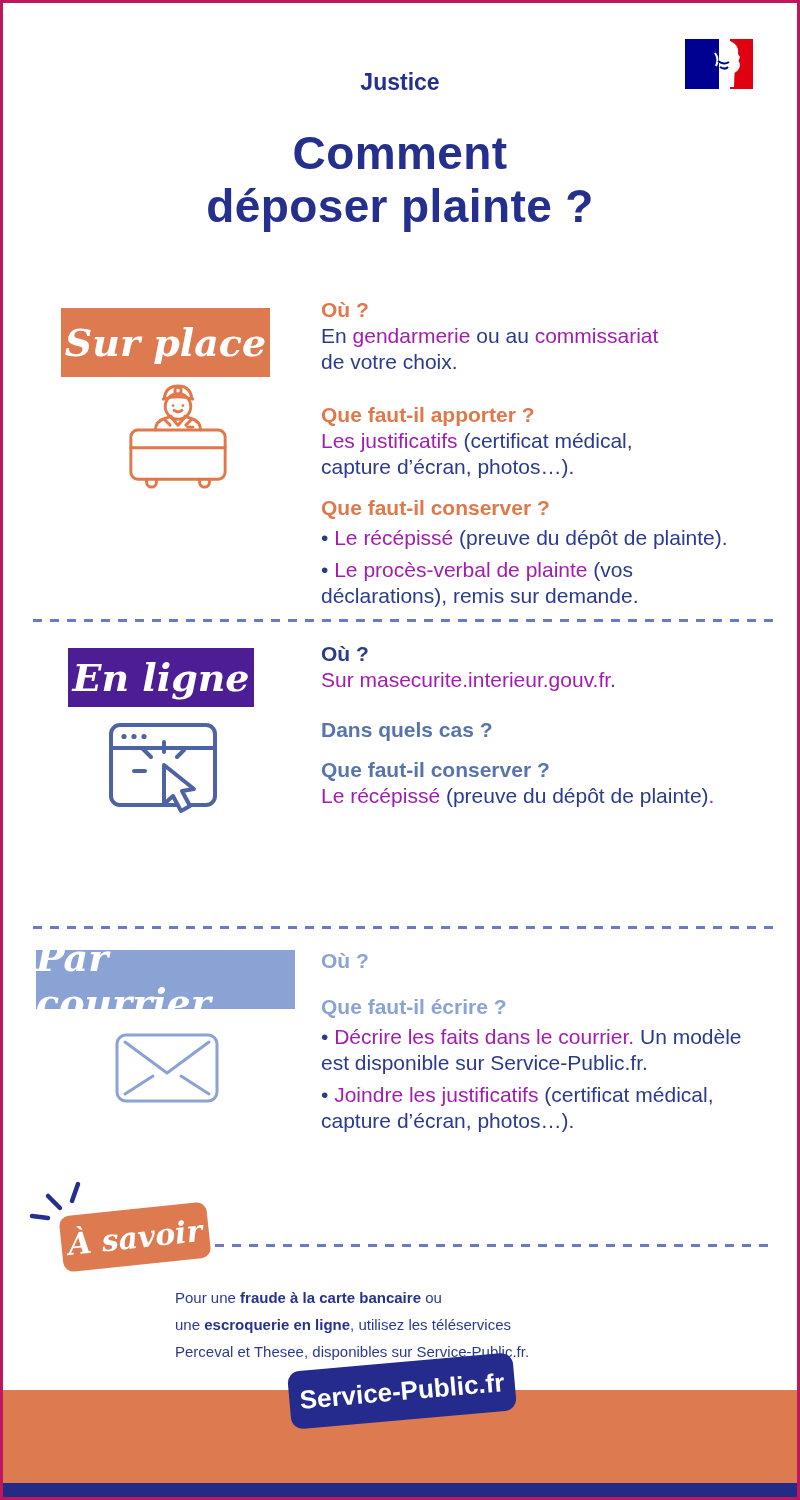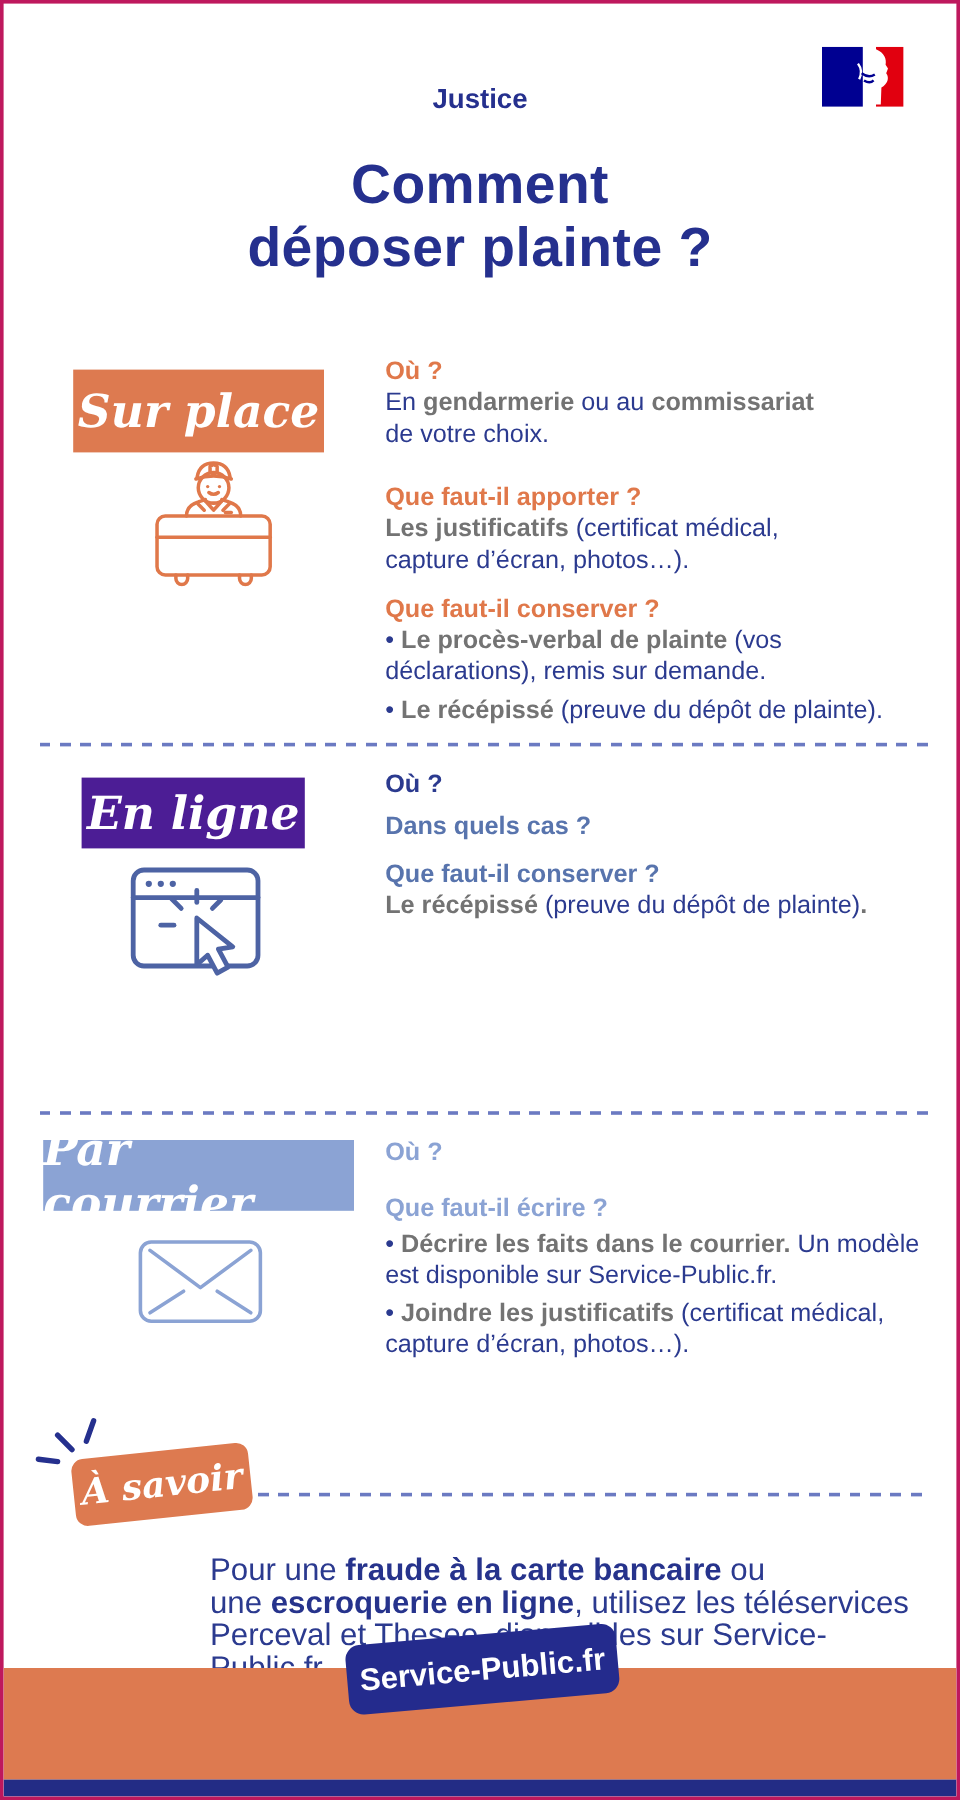--- a/index.html
+++ b/index.html
@@ -28,29 +28,29 @@
   .icon-enligne{left:104px; top:718px;}
   .icon-courrier{left:112px; top:1030px;}
   .sparkles{left:26px; top:1176px;}
   
   .col{left:318px; width:464px; font-size:21px; line-height:26px; color:#2b3a8f;}
   .col1{top:294px;} .col2{top:638px;} .col3{top:945px;}
   .h{font-weight:700; margin:0;}
   .h-orange{color:#e0784a;} .h-navy{color:#2b3a8f;}
   .h-blue{color:#5874ad;} .h-lightblue{color:#8ba3d4;}
   .rich{white-space:pre-line; margin:0 0 6px 0;}
-  .rich b{font-weight:700; color:#737373;}
+  .rich b{font-weight:400; color:#a21caf;}
   
   .dash{height:3px;
     background-image:repeating-linear-gradient(90deg,#6b7ac2 0 9px,transparent 9px 17px);}
   .divider1{left:30px; width:742px; top:616px;}
   .divider2{left:30px; width:742px; top:923px;}
   .dash-after{left:212px; width:560px; top:1241px;}
   
-  .note{left:172px; top:1266px; width:585px; font-size:26px; line-height:27px;
+  .note{left:172px; top:1266px; width:585px; font-size:15px; line-height:27px;
     color:#2b3a8f; white-space:pre-line;}
   .note b{color:#26338c;}
   
   .band-orange{left:0; right:0; top:1387px; height:93px; background:#dd7a50;}
   .band-navy{left:0; right:0; top:1480px; bottom:0; background:#232c85;}
   .sp-badge{left:286px; top:1359px; width:226px; height:58px; background:#242b8d;
     border-radius:12px; transform:rotate(-5deg); color:#ffffff; font-weight:700;
     font-size:26px; display:flex; align-items:center; justify-content:center; z-index:5;}
 </style>
 </head>
@@ -99,23 +99,23 @@
   </svg>
 
   <section class="abs col col1">
     <p class="h h-orange">Où ?</p>
     <p class="rich"><span>En </span><b>gendarmerie</b><span> ou au </span><b>commissariat</b><span>
 de votre choix.</span></p>
     <p class="h h-orange" style="margin-top:27px">Que faut-il apporter ?</p>
     <p class="rich"><b>Les justificatifs</b><span> (certificat médical,
 capture d’écran, photos…).</span></p>
     <p class="h h-orange" style="margin-top:15px">Que faut-il conserver ?</p>
+    <p class="rich" style="margin-top:4px"><span>• </span><b>Le récépissé</b><span> (preuve du dépôt de plainte).</span></p>
     <p class="rich"><span>• </span><b>Le procès-verbal de plainte</b><span> (vos
 déclarations), remis sur demande.</span></p>
-    <p class="rich" style="margin-top:4px"><span>• </span><b>Le récépissé</b><span> (preuve du dépôt de plainte).</span></p>
   </section>
 
   <div class="abs dash divider1"></div>
 
   <div class="abs badge badge-enligne">En ligne</div>
 
   <svg class="abs icon-enligne" width="135" height="108" viewBox="0 0 135 108" aria-hidden="true">
     <g stroke="#4d63a4" stroke-width="4" fill="none" stroke-linecap="round" stroke-linejoin="round">
       <rect x="4" y="4" width="104" height="80" rx="9"></rect>
       <path d="M4,27 h104"></path>
@@ -125,21 +125,22 @@
       <path d="M57,31 v-10"></path>
       <path d="M44,36 l-8,-8"></path>
       <path d="M38,50 h-11"></path>
       <path d="M70,36 l7,-7"></path>
       <path d="M57,44 l30,24 -12,2 8,15 -9,5 -8,-15 -9,8 z" fill="#ffffff"></path>
     </g>
   </svg>
 
   <section class="abs col col2">
     <p class="h h-navy">Où ?</p>
-    <p class="h h-blue" style="margin-top:9px">Dans quels cas ?</p>
+    <p class="rich"><b>Sur masecurite.interieur.gouv.fr</b><span>.</span></p>
+    <p class="h h-blue" style="margin-top:24px">Dans quels cas ?</p>
     <p class="h h-blue" style="margin-top:14px">Que faut-il conserver ?</p>
     <p class="rich"><b>Le récépissé</b><span> (preuve du dépôt de plainte)</span><b>.</b></p>
   </section>
 
   <div class="abs dash divider2"></div>
 
   <div class="abs badge badge-courrier">Par courrier</div>
 
   <svg class="abs icon-courrier" width="104" height="70" viewBox="0 0 104 70" aria-hidden="true">
     <g stroke="#8ba3d4" stroke-width="3" fill="none" stroke-linecap="round" stroke-linejoin="round">

